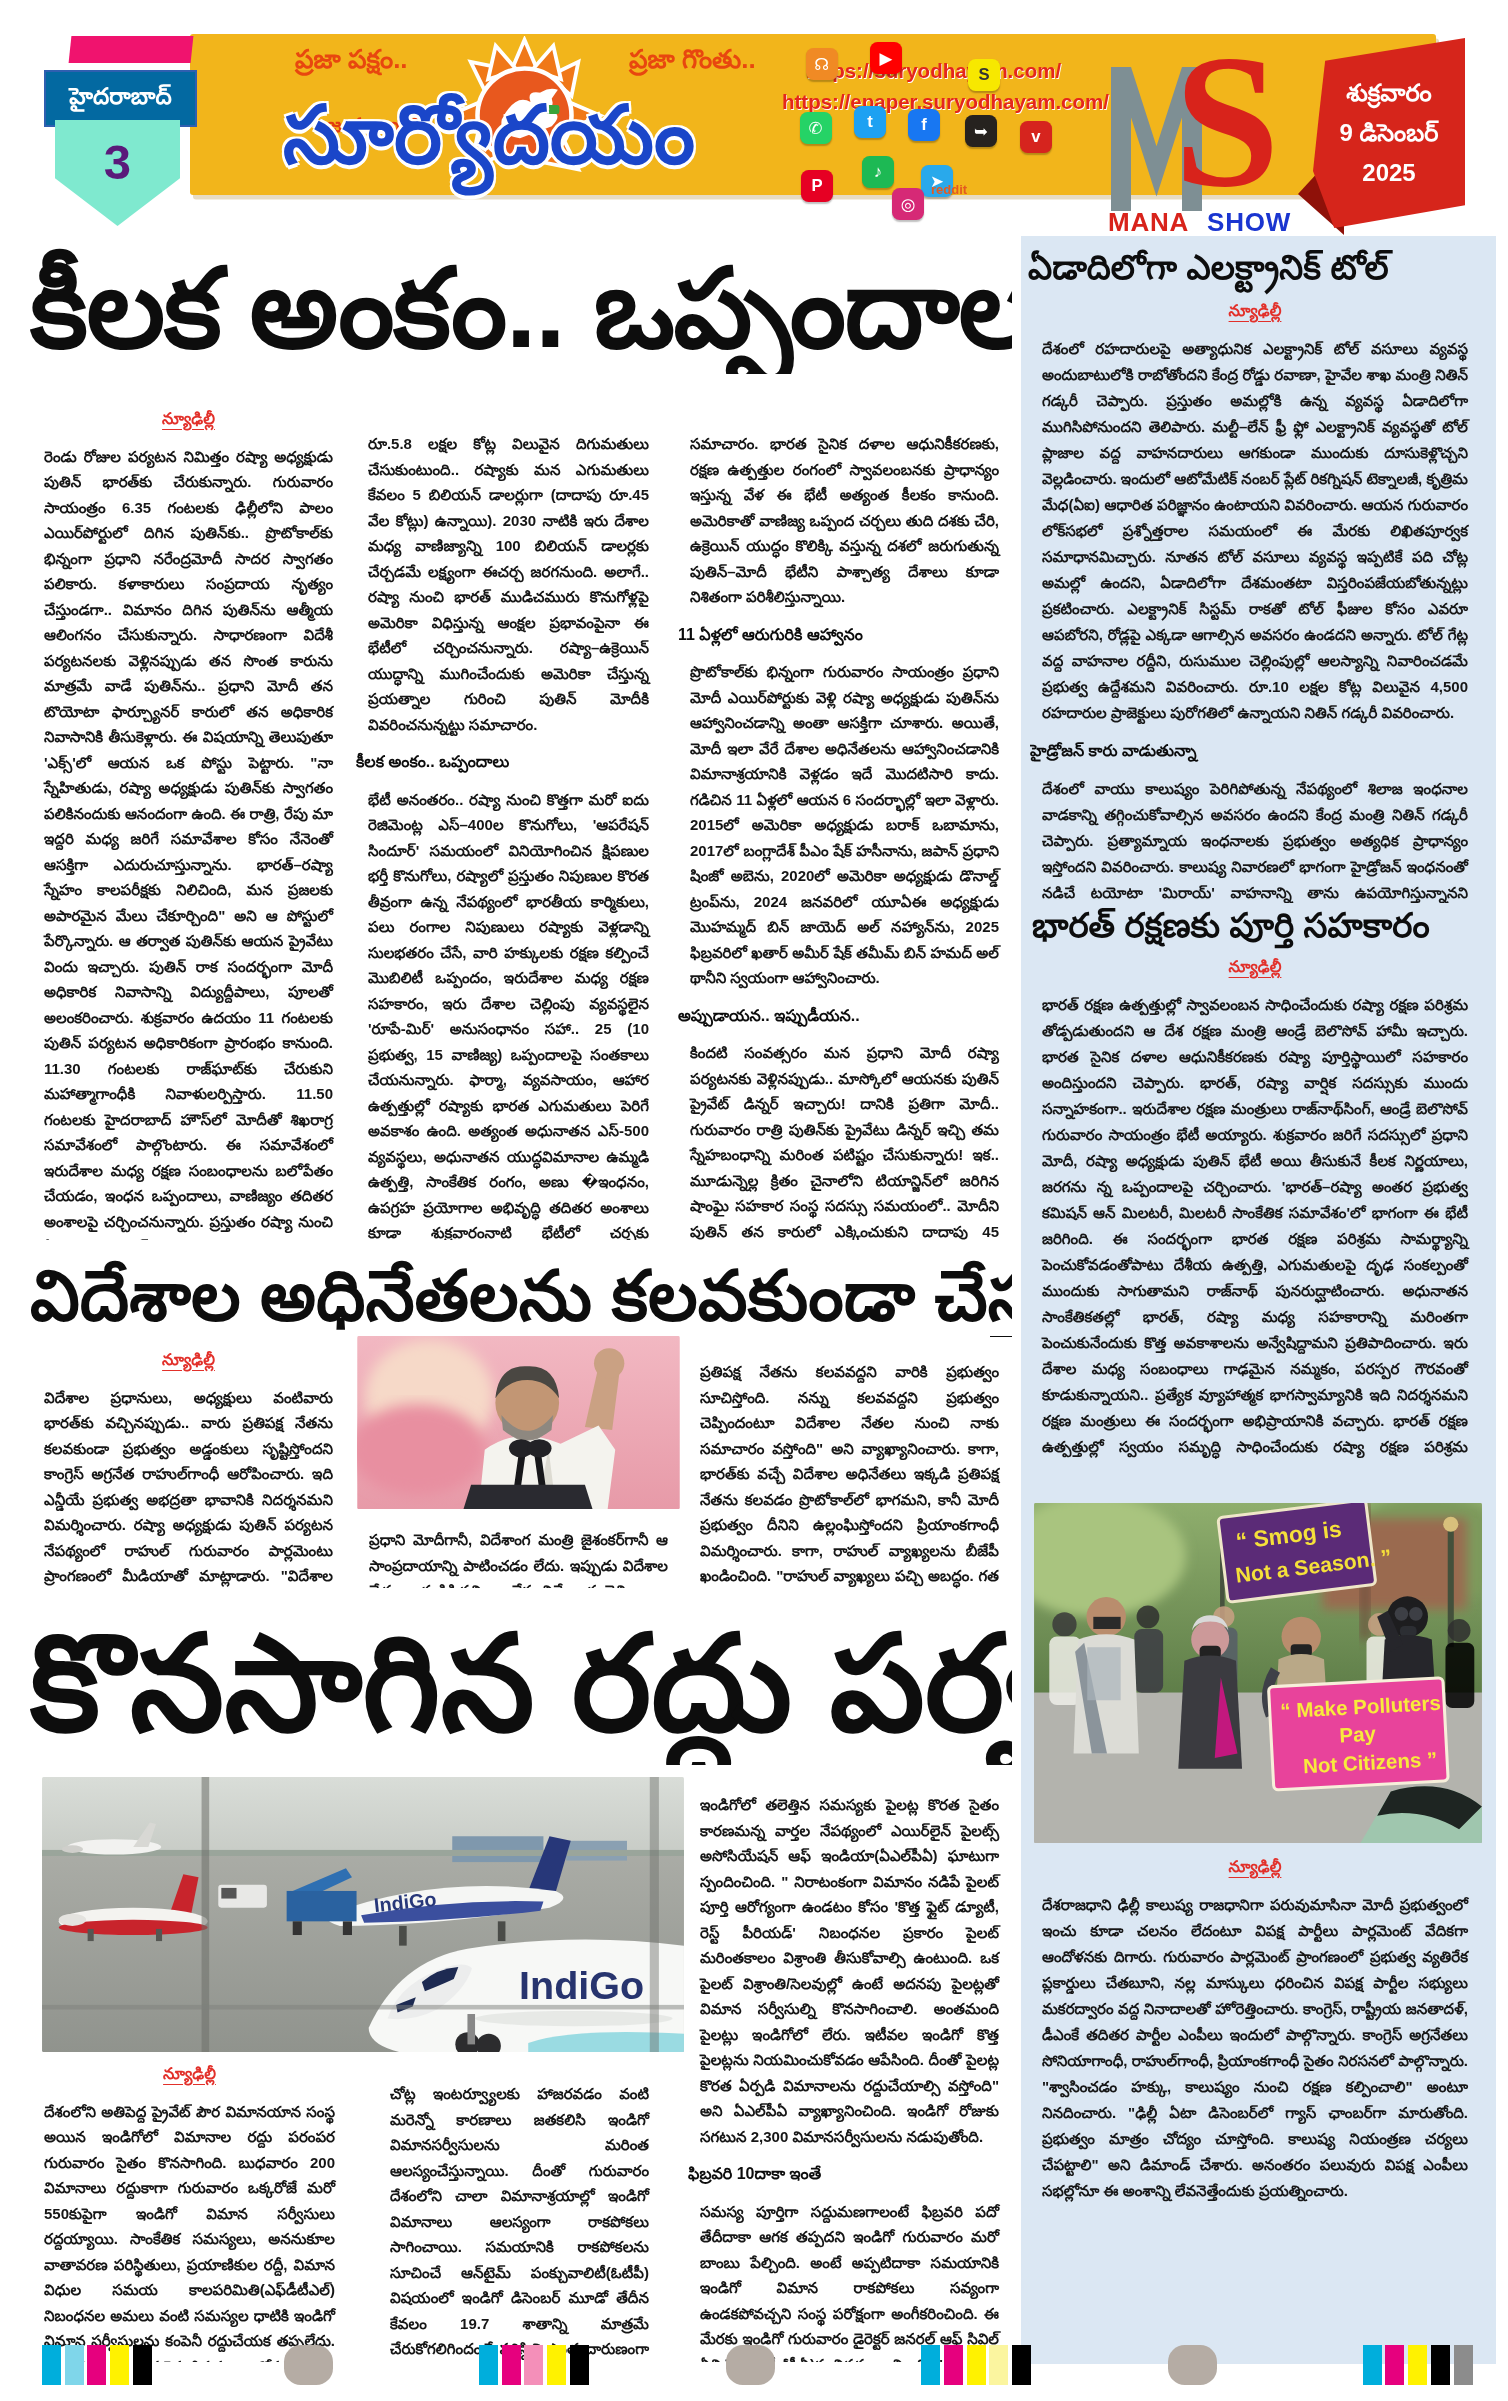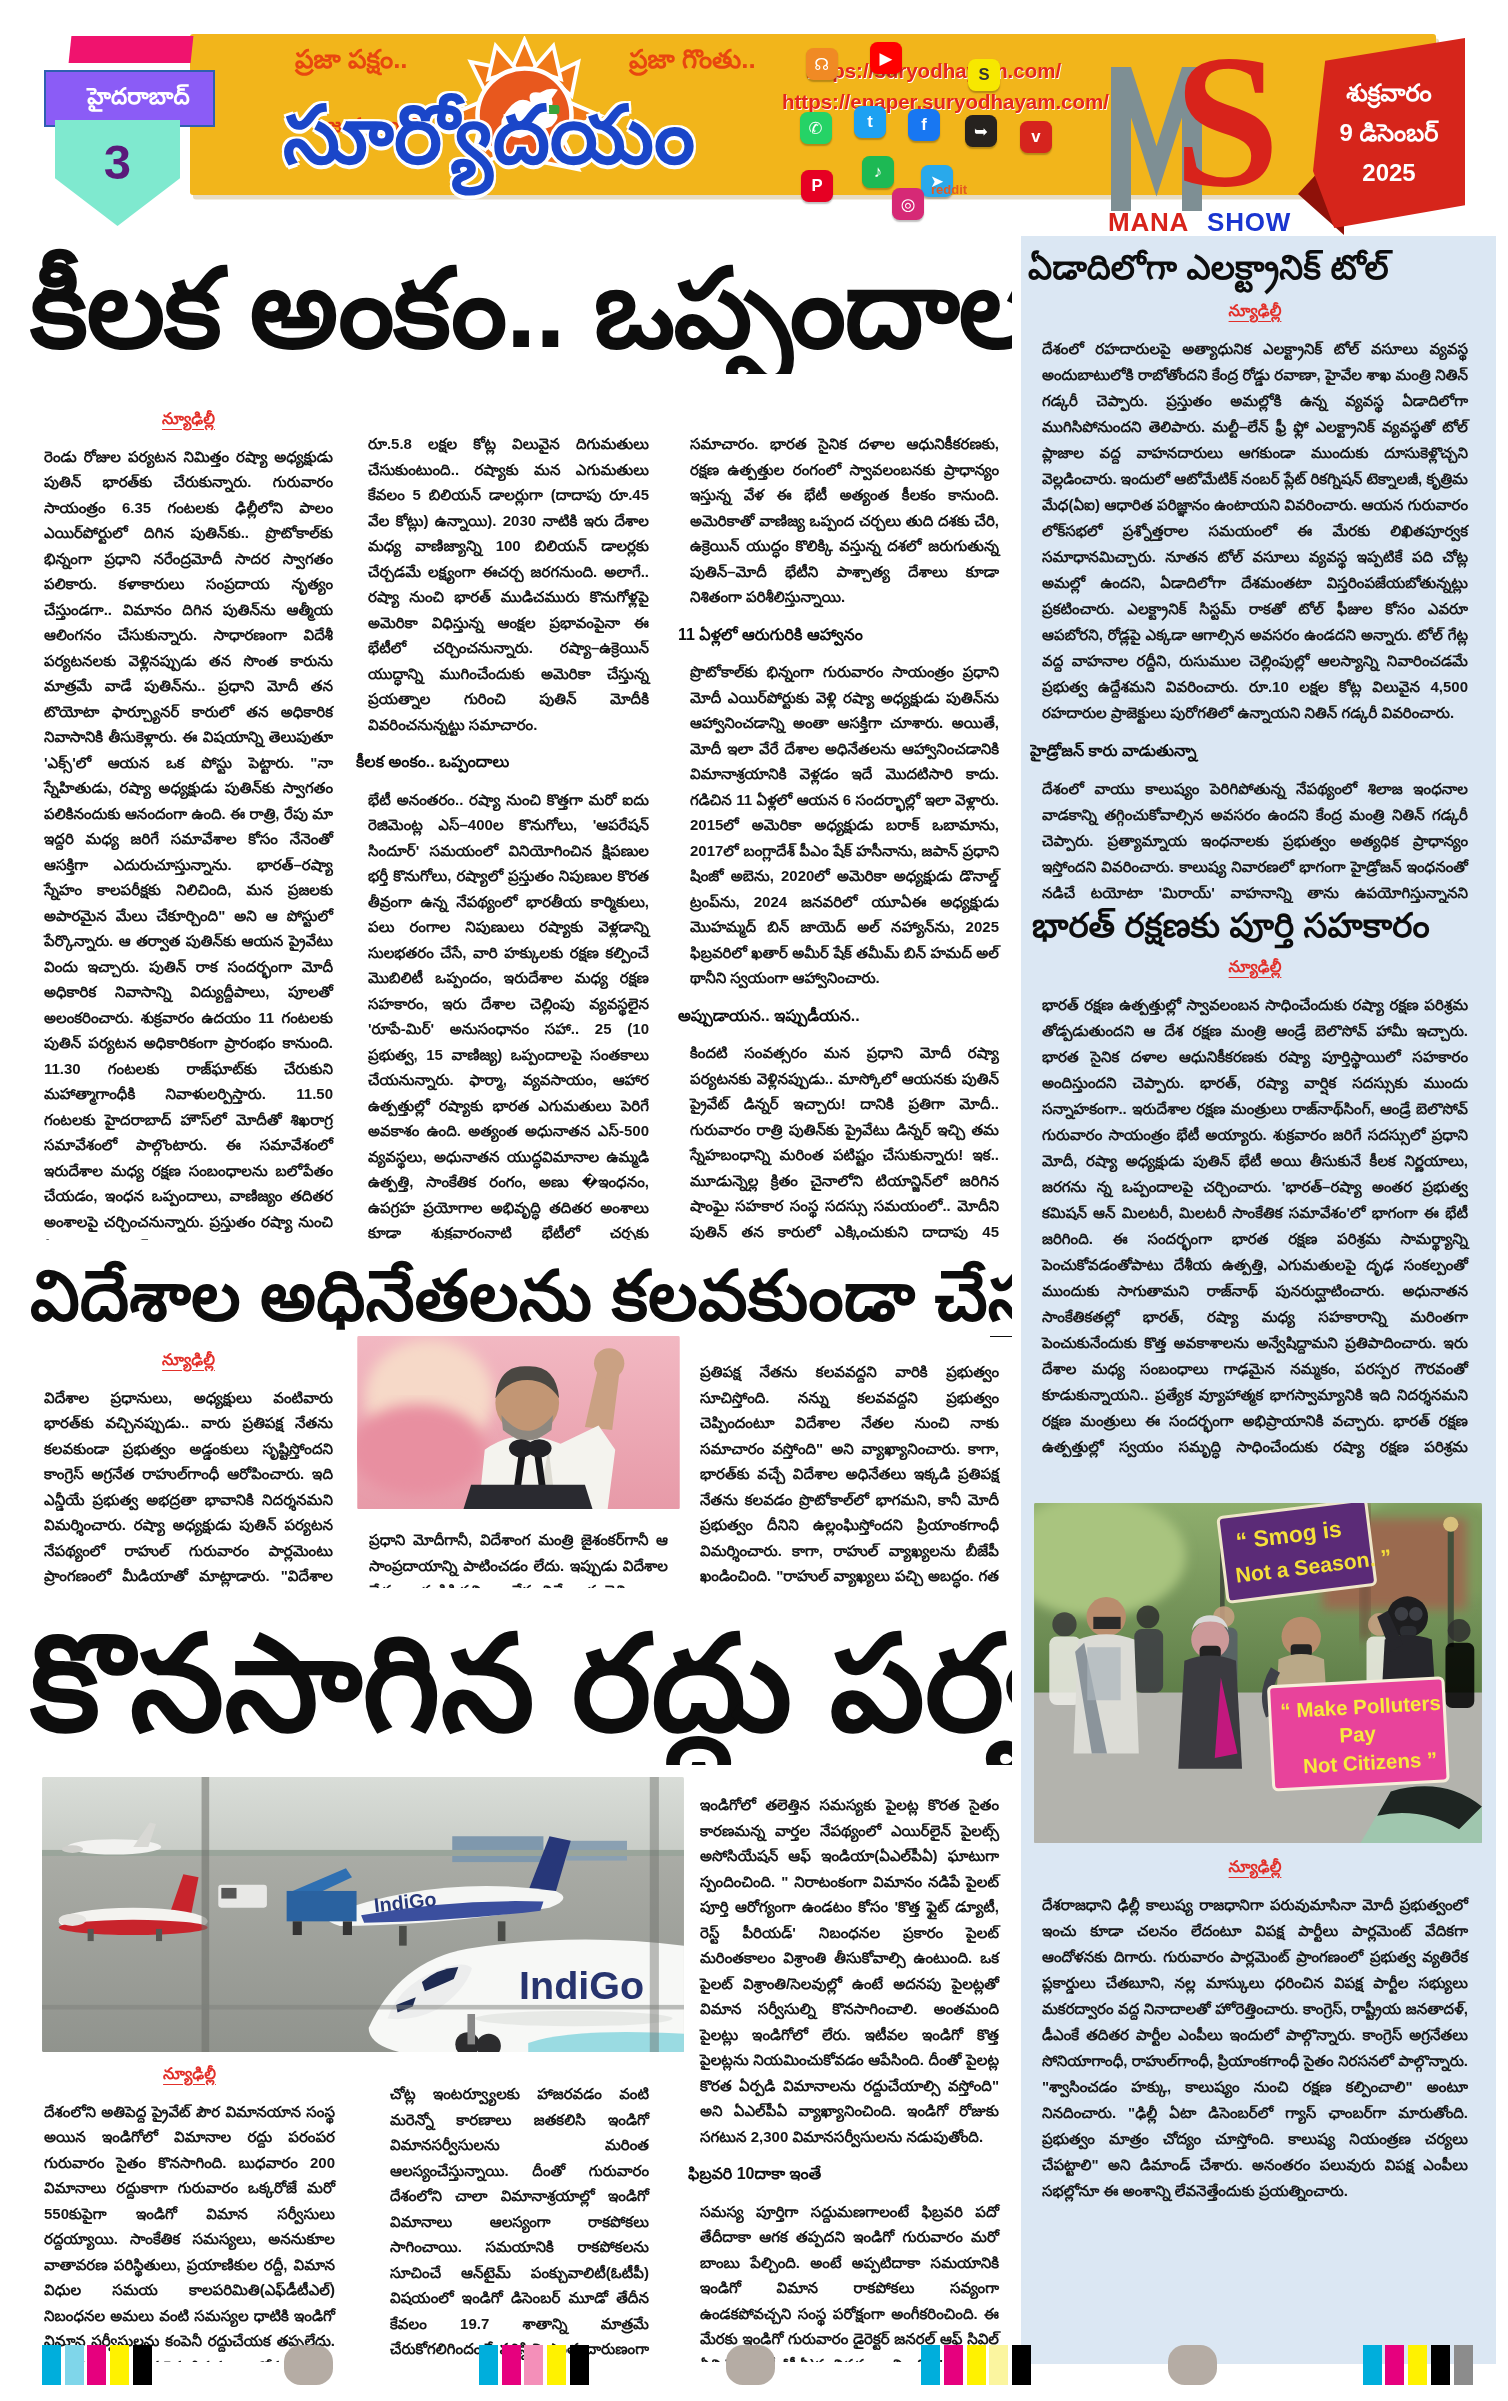--- a/index.html
+++ b/index.html
@@ -3,22 +3,22 @@
 <meta charset="utf-8">
 <style>
   html,body{margin:0;padding:0;background:#ffffff;}
   #page{position:relative;width:1508px;height:2401px;background:#ffffff;overflow:hidden;
         font-family:"Liberation Sans","DejaVu Sans",sans-serif;color:#1c1c1c;}
   .abs{position:absolute;}
   
   #banner{left:190px;top:34px;width:1246px;height:161px;background:#F2B51B;border-radius:3px;
           box-shadow:3px 4.6px 0 rgba(160,110,10,.25);}
   #badge-pink{left:70px;top:36px;width:122px;height:27px;background:#F0136E;transform:skewX(-6deg);}
-  #badge-blue{left:44px;top:70px;width:149px;height:53px;background:#8b5cf6;border:2.3px solid #2f5fb0;
-              display:flex;align-items:center;justify-content:center;padding-left:18px;}
+  #badge-blue{left:44px;top:70px;width:149px;height:53px;background:#0369a1;border:2.3px solid #2f5fb0;
+              display:flex;align-items:center;justify-content:center;}
   #badge-blue span{color:#fff;font-weight:700;font-size:23px;}
   #badge-arrow{left:55px;top:120px;width:125px;height:106px;background:#7FE9CF;
                clip-path:polygon(0 0,100% 0,100% 55%,50% 100%,0 55%);display:flex;justify-content:center;}
   #badge-arrow span{color:#5A1A7A;font-weight:900;font-size:49px;margin-top:13.7px;}
   .tagline{color:#E8470F;font-weight:800;font-size:26px;}
   #tagline-left{left:295px;top:44px;}
   #tagline-right{left:629px;top:44px;}
   #jaya{left:327px;top:114px;color:#E23A12;font-weight:800;font-size:20px;}
   #masthead{left:283px;top:82px;width:486px;color:#1A46C9;font-weight:900;font-size:81px;line-height:106px;
             text-shadow:-2.3px -2.3px 0 #fff,2.3px -2.3px 0 #fff,-2.3px 2.3px 0 #fff,2.3px 2.3px 0 #fff,0 3.8px 0 #fff;white-space:nowrap;}

